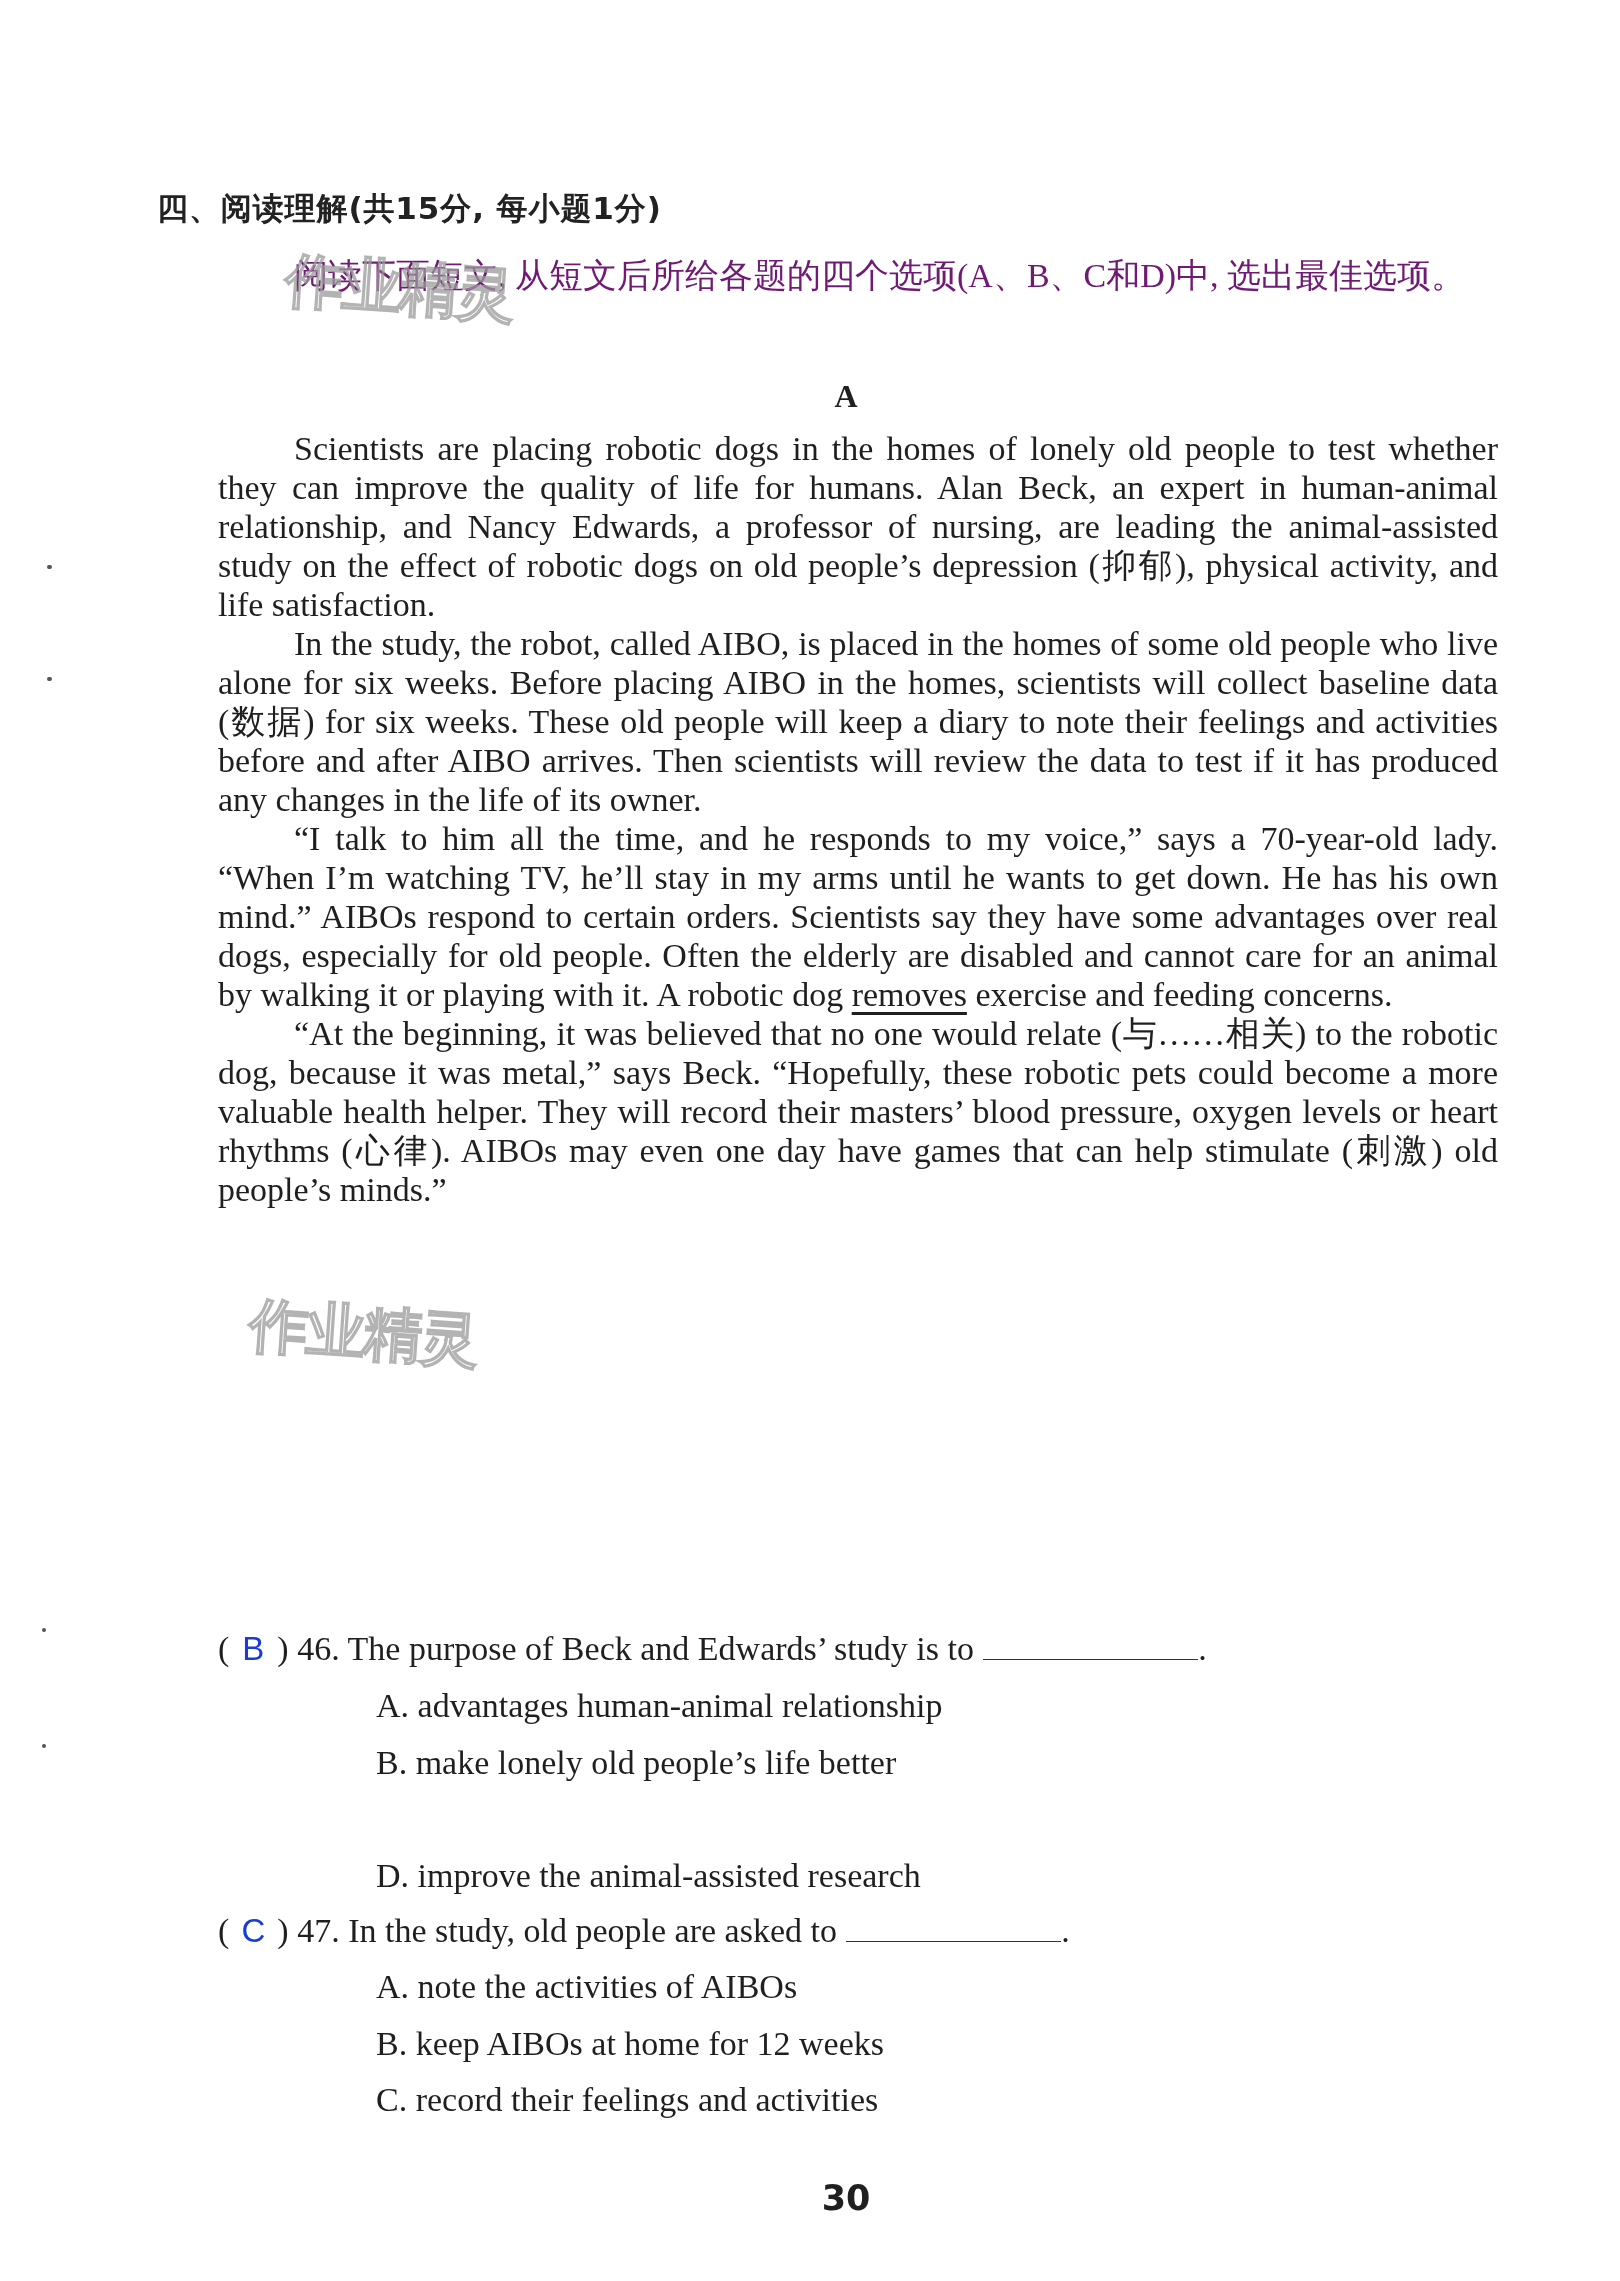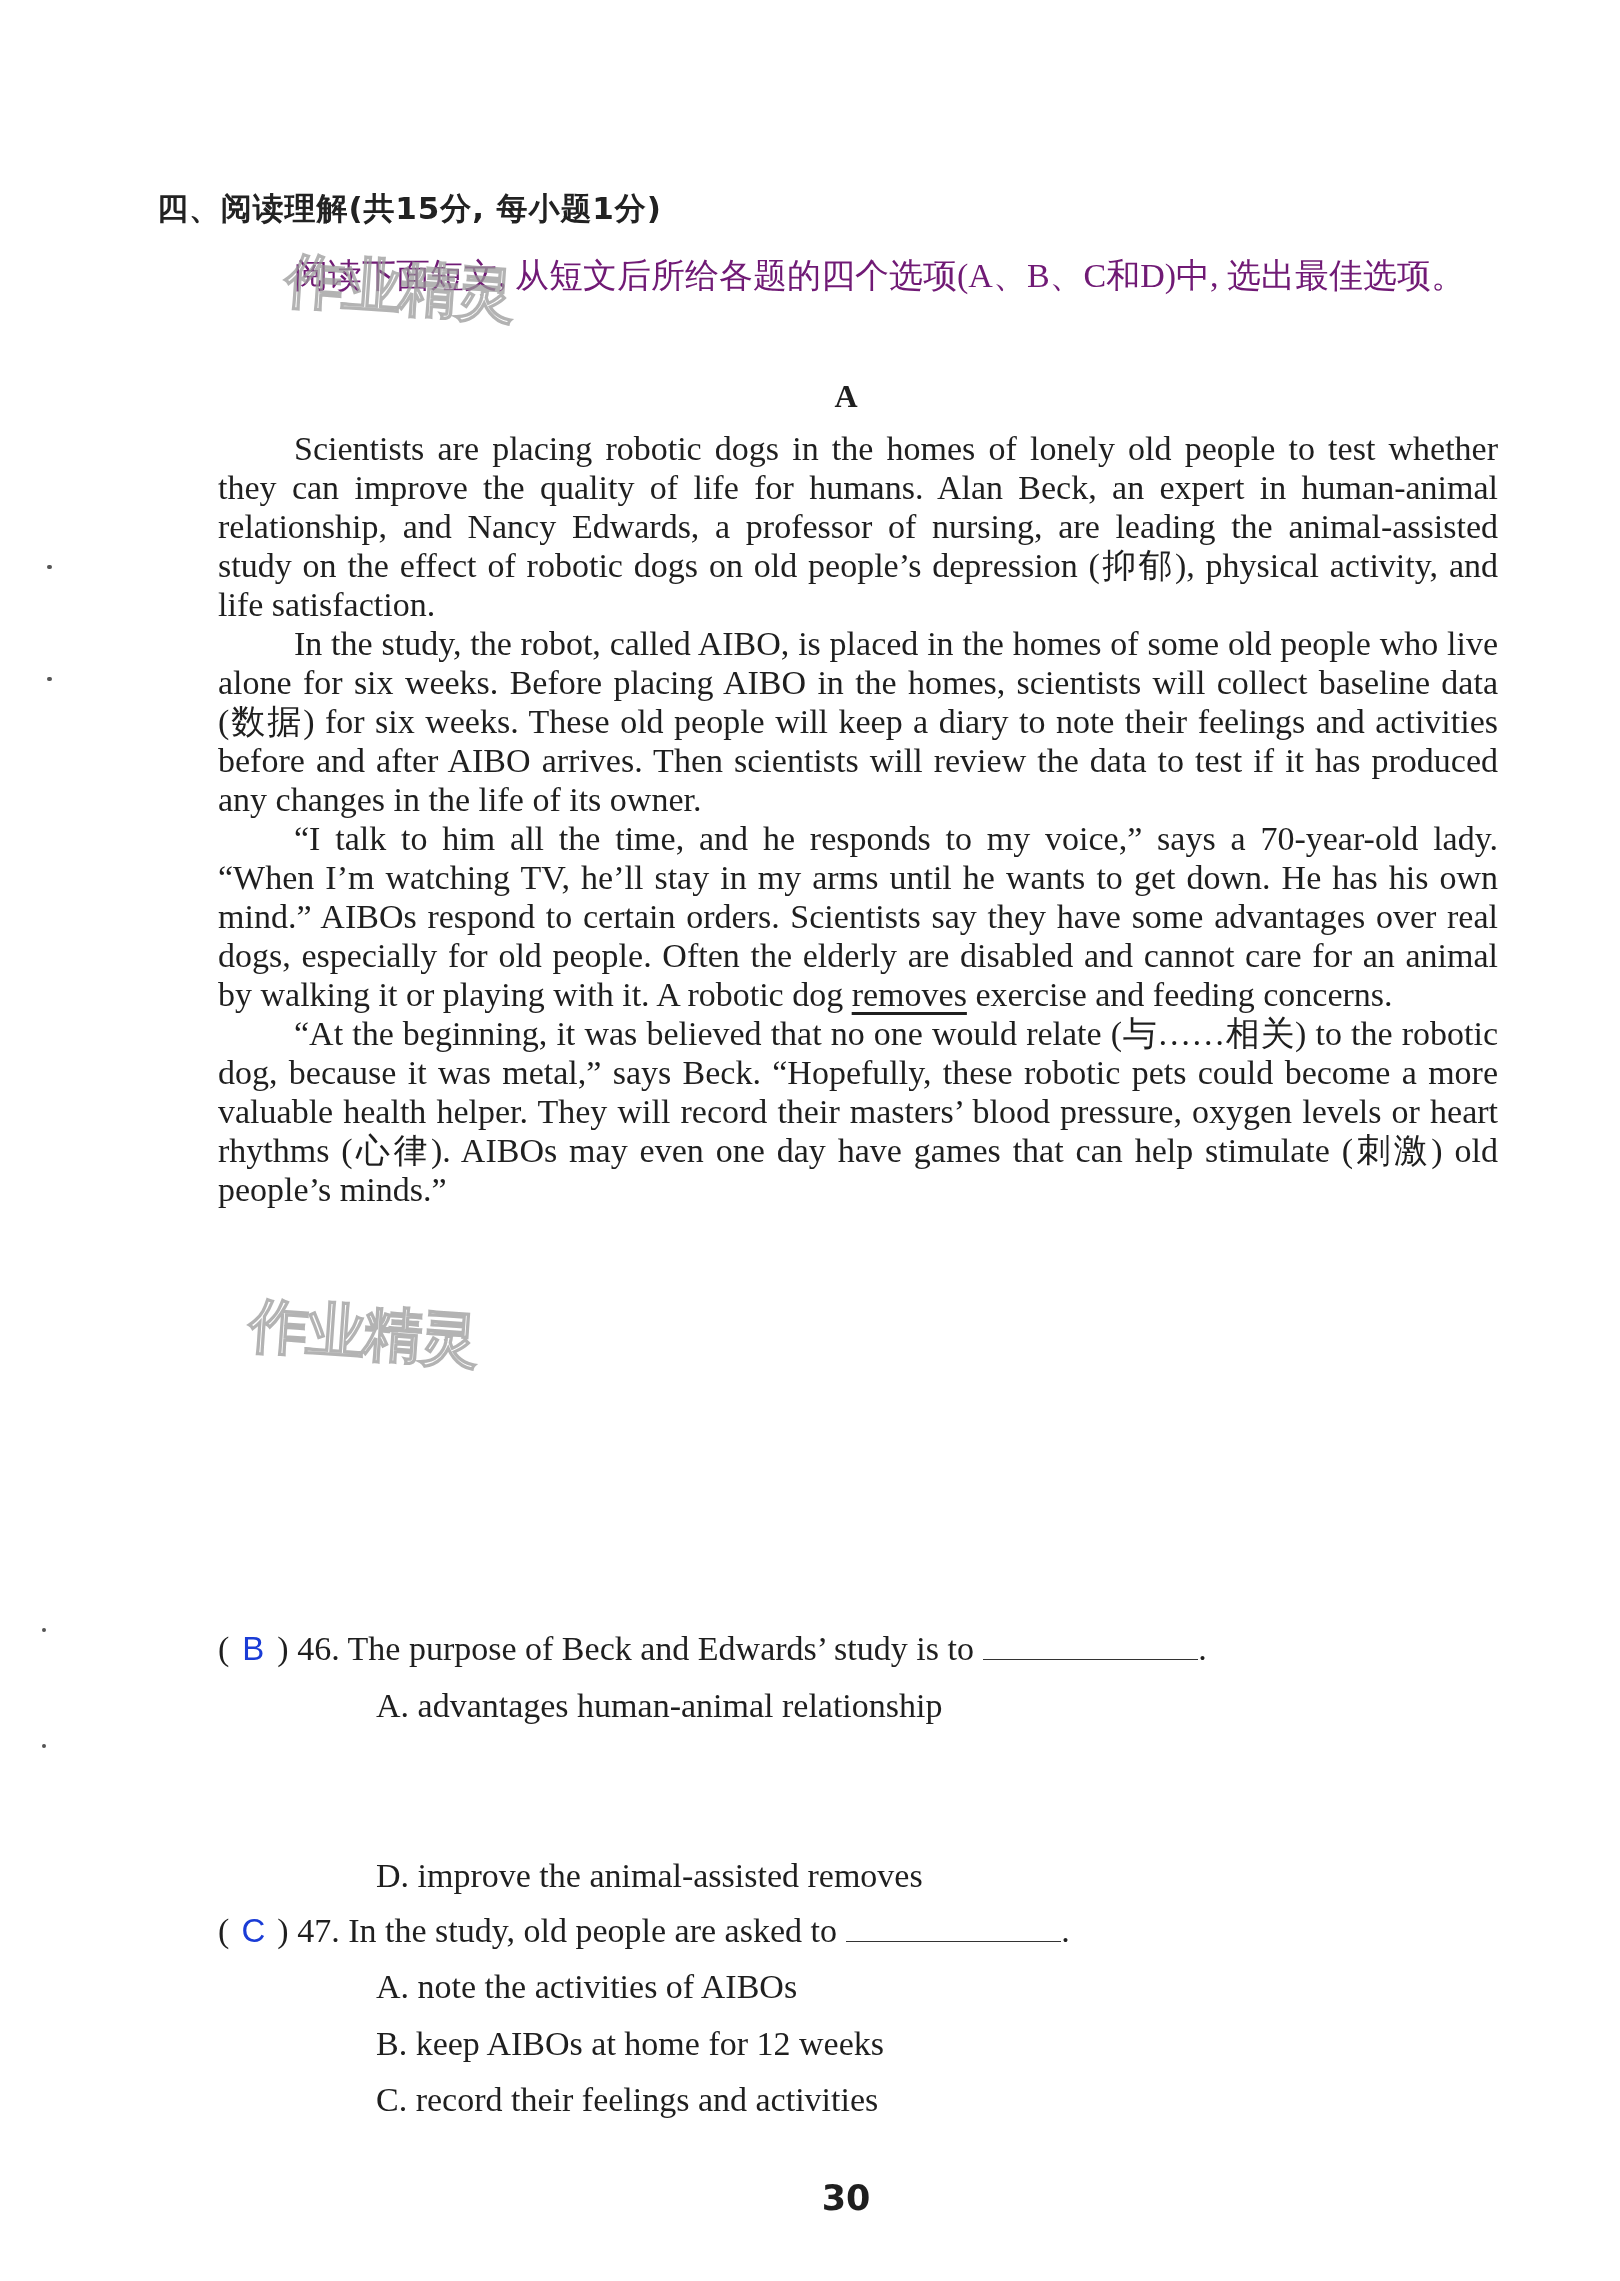--- a/index.html
+++ b/index.html
@@ -80,21 +80,22 @@
   </div>
 
   <div class="watermark" style="left:213px; top:1294px;">作业精灵</div>
 
   <div class="question" style="top:1620px;">
     <span class="q-paren">(</span><span class="answer" style="color: rgb(26, 60, 214);">B</span><span class="q-paren">)</span>
     <span>46.</span>
     <span>The purpose of Beck and Edwards’ study is to</span><span class="blank"></span>.
   </div>
   <div class="option" style="top:1677px;">A. advantages human-animal relationship</div>
-  <div class="option" style="top:1847px;">D. improve the animal-assisted removes</div>
+  <div class="option" style="top:1734px;">B. make lonely old people’s life better</div>
+  <div class="option" style="top:1847px;">D. improve the animal-assisted research</div>
 
   <div class="question" style="top:1902px;">
     <span class="q-paren">(</span><span class="answer" style="color: rgb(26, 60, 214);">C</span><span class="q-paren">)</span>
     <span>47.</span>
     <span>In the study, old people are asked to</span><span class="blank"></span>.
   </div>
   <div class="option" style="top:1958px;">A. note the activities of AIBOs</div>
   <div class="option" style="top:2015px;">B. keep AIBOs at home for 12 weeks</div>
   <div class="option" style="top:2071px;">C. record their feelings and activities</div>
 

